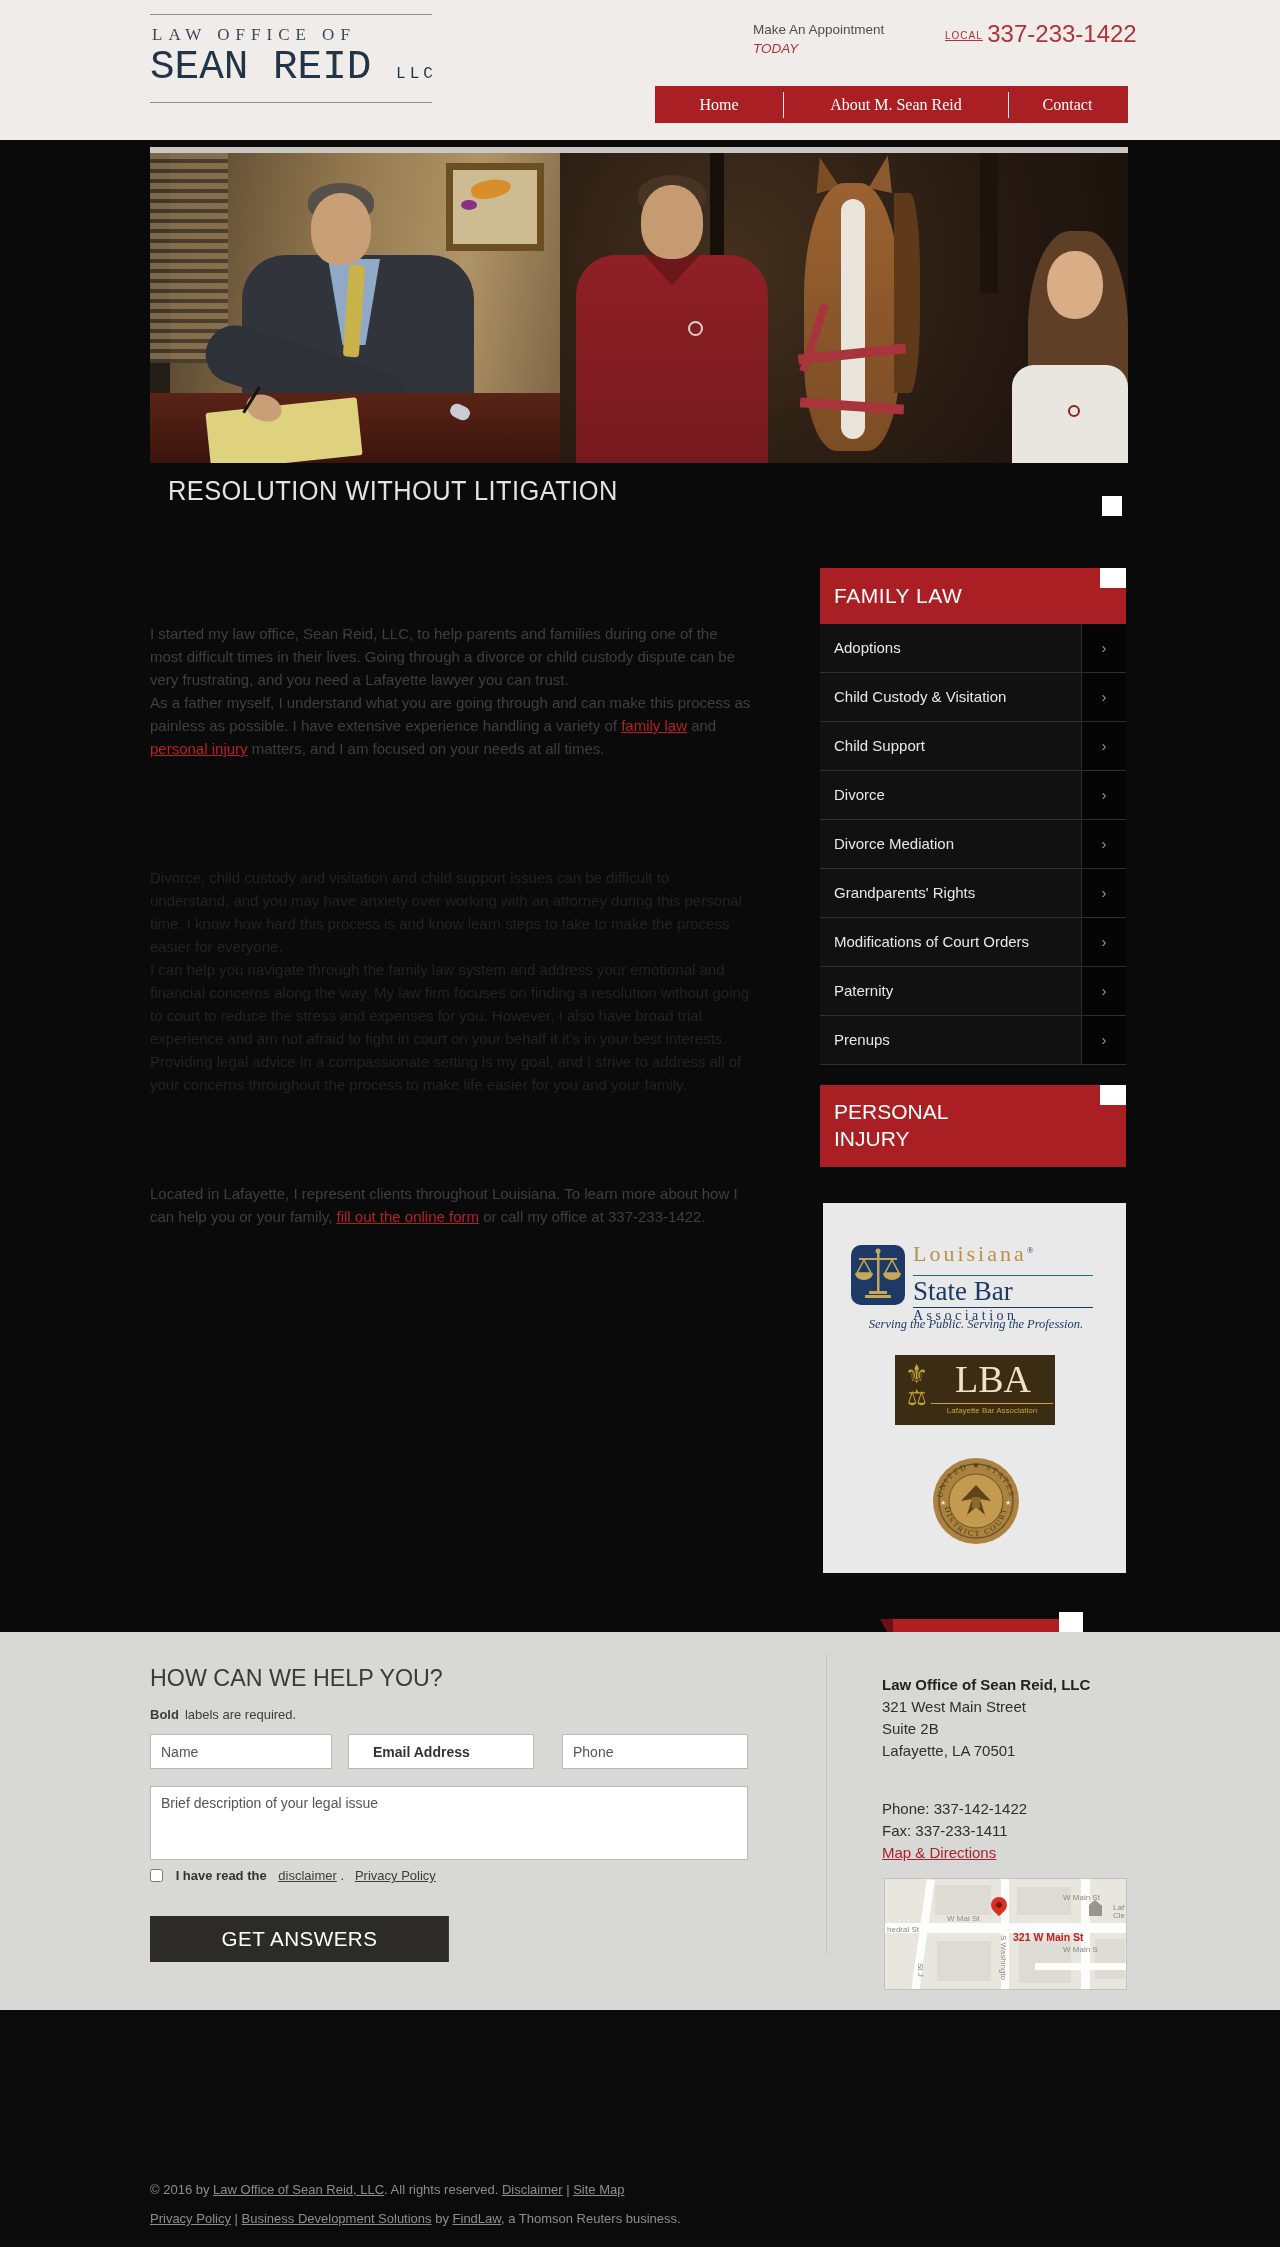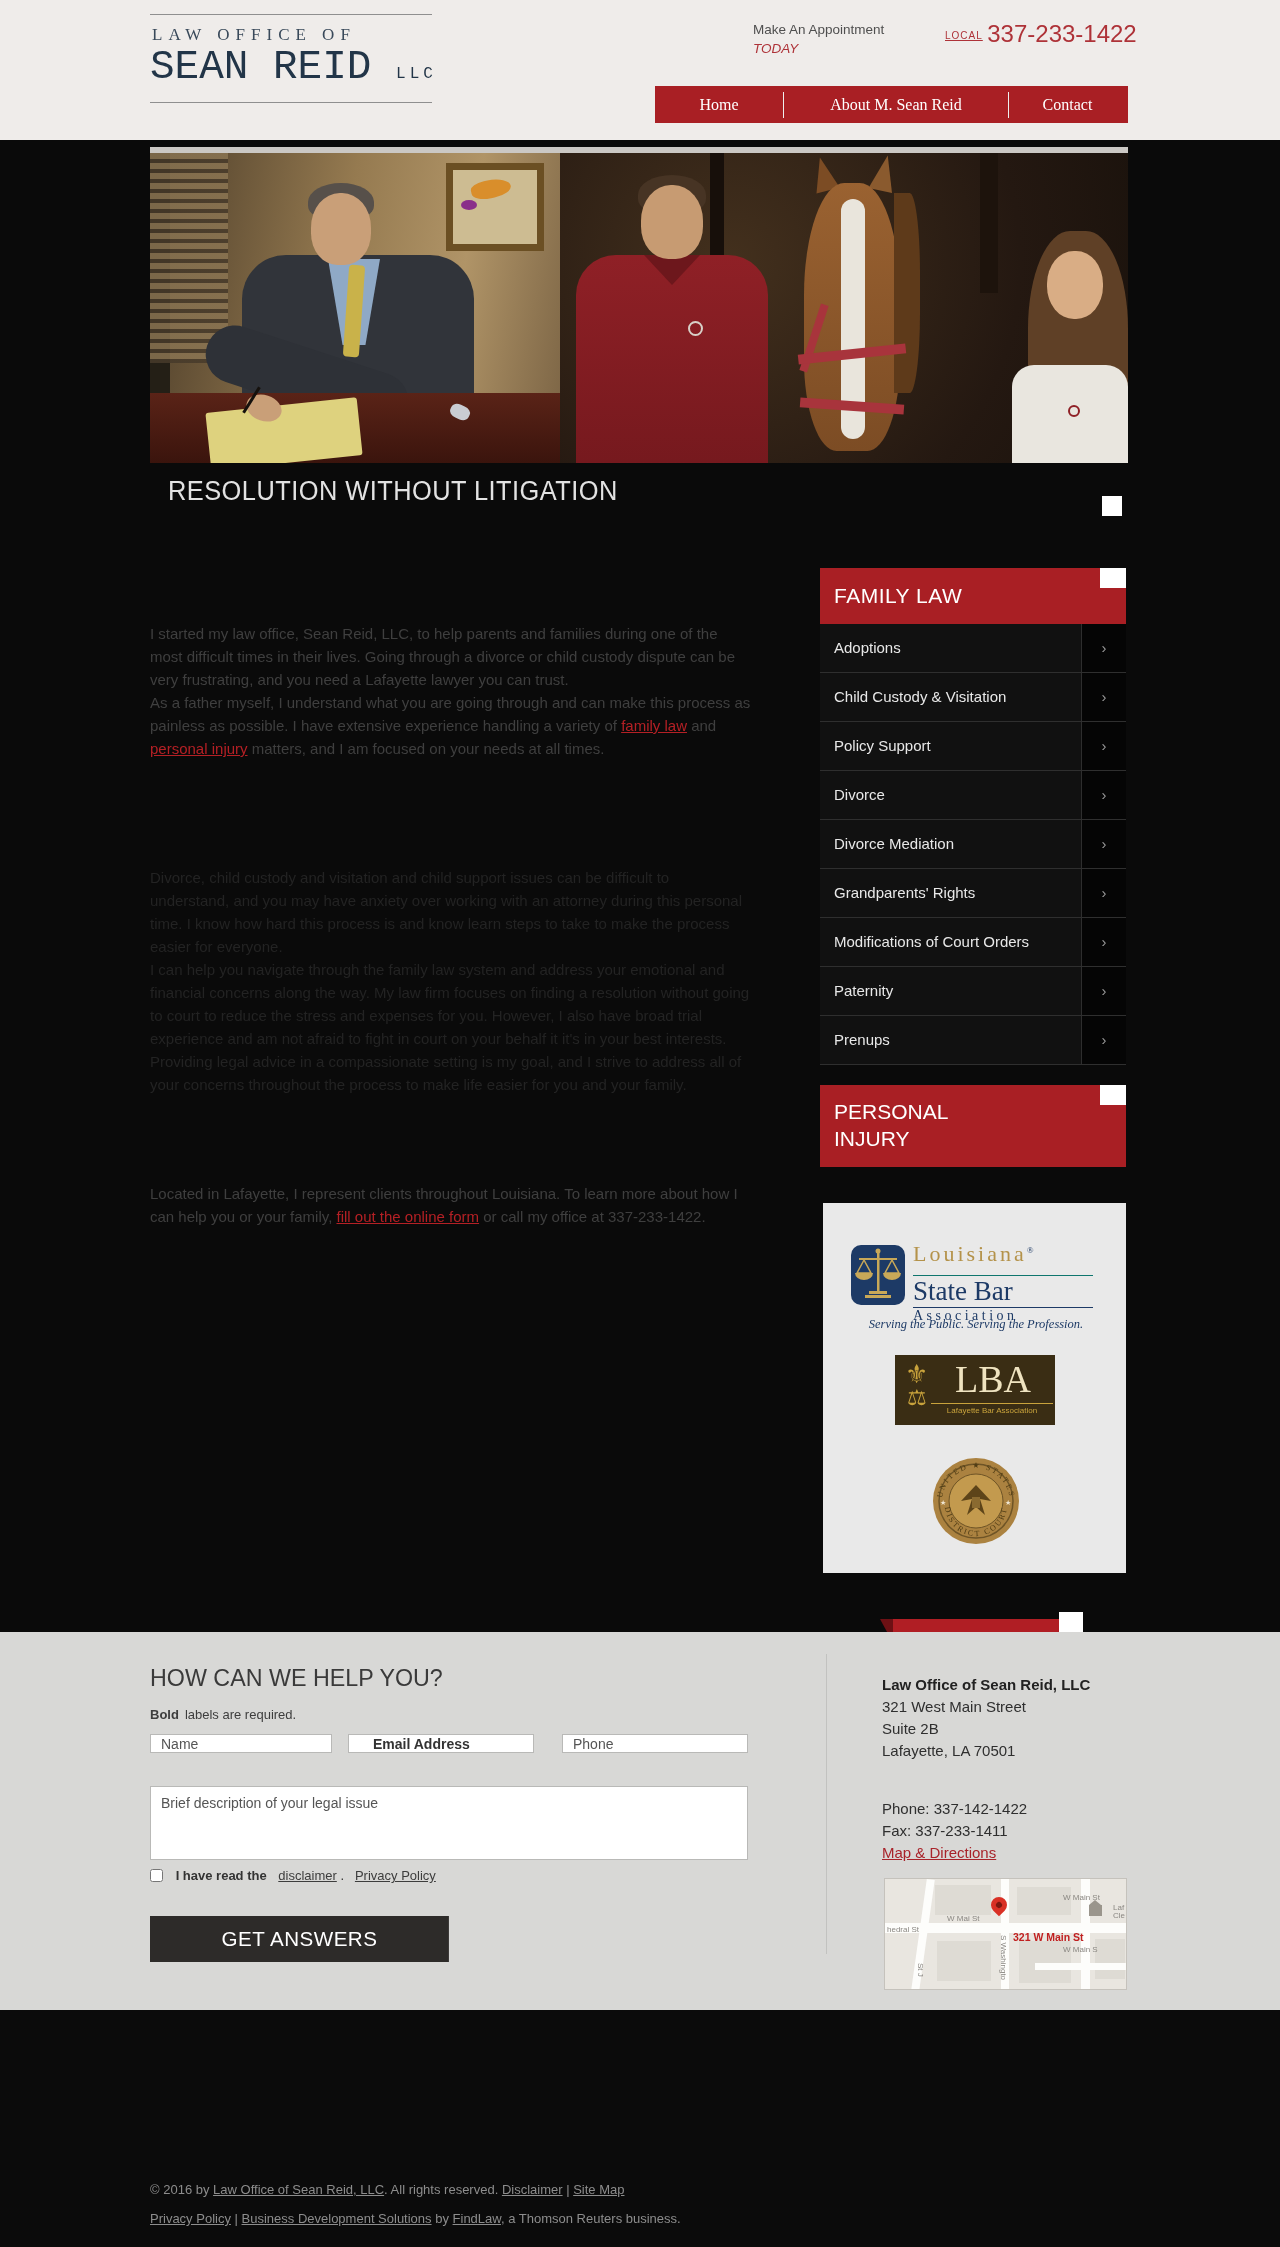--- a/index.html
+++ b/index.html
@@ -108,21 +108,21 @@
   
   .back-top { position:absolute; left:893px; top:1619px; width:187px; height:44px; background:#b01e24; color:#f3f3f3; font-size:15px; letter-spacing:.5px; text-align:center; line-height:44px; cursor:pointer; }
   .back-top .fold { position:absolute; left:-13px; top:0; width:0; height:0; border-top:24px solid #6d1014; border-left:13px solid transparent; }
   .back-top .sq { position:absolute; right:-3px; top:-7px; width:24px; height:24px; background:#fff; }
 
   
   .gray-section { position:absolute; left:0; top:1632px; width:1280px; height:378px; background:#d8d8d6; }
   .form-heading { position:absolute; left:150px; top:1664px; color:#3a3a3a; font-size:24px; transform:scaleX(.97); transform-origin:left; white-space:nowrap; }
   .form-note { position:absolute; left:150px; top:1707px; font-size:13px; color:#3d3d3d; }
   .form-note b { margin-right:6px; }
-  .f-input { position:absolute; top:1734px; height:19px; background:#fff; border:1px solid #b9b9b7; font-size:14px; color:#444; padding:0 10px; font-family:"Liberation Sans", sans-serif; }
+  .f-input { position:absolute; top:1734px; height:35px; background:#fff; border:1px solid #b9b9b7; font-size:14px; color:#444; padding:0 10px; font-family:"Liberation Sans", sans-serif; }
   .f-input.name  { left:150px; width:182px; }
   .f-input.email { left:348px; width:186px; font-weight:bold; color:#4d7c0f;padding-left:24px; }
   .f-input.email::placeholder { font-weight:bold; color:#333; opacity:1; }
   .f-input.name::placeholder, .f-input.phone::placeholder { color:#555; opacity:1; }
   .f-input.phone { left:562px; width:186px; }
   .f-textarea { position:absolute; left:150px; top:1786px; width:598px; height:74px; background:#fff; border:1px solid #b9b9b7; font-size:14px; color:#444; padding:8px 10px; resize:none; font-family:"Liberation Sans", sans-serif; }
   .f-textarea::placeholder { color:#555; opacity:1; }
   .agree-row { position:absolute; left:150px; top:1868px; font-size:13px; color:#333; }
   .agree-row input { vertical-align:-2px; margin-right:9px; }
   .agree-row b { margin-right:8px; }
@@ -253,21 +253,21 @@
   <div class="fl-menu">
     <div class="fl-item">
       <span class="lbl">Adoptions</span>
       <span class="chev-cell"><span class="chev">›</span></span>
     </div>
     <div class="fl-item">
       <span class="lbl">Child Custody &amp; Visitation</span>
       <span class="chev-cell"><span class="chev">›</span></span>
     </div>
     <div class="fl-item">
-      <span class="lbl">Policy Support</span>
+      <span class="lbl">Child Support</span>
       <span class="chev-cell"><span class="chev">›</span></span>
     </div>
     <div class="fl-item">
       <span class="lbl">Divorce</span>
       <span class="chev-cell"><span class="chev">›</span></span>
     </div>
     <div class="fl-item">
       <span class="lbl">Divorce Mediation</span>
       <span class="chev-cell"><span class="chev">›</span></span>
     </div>

